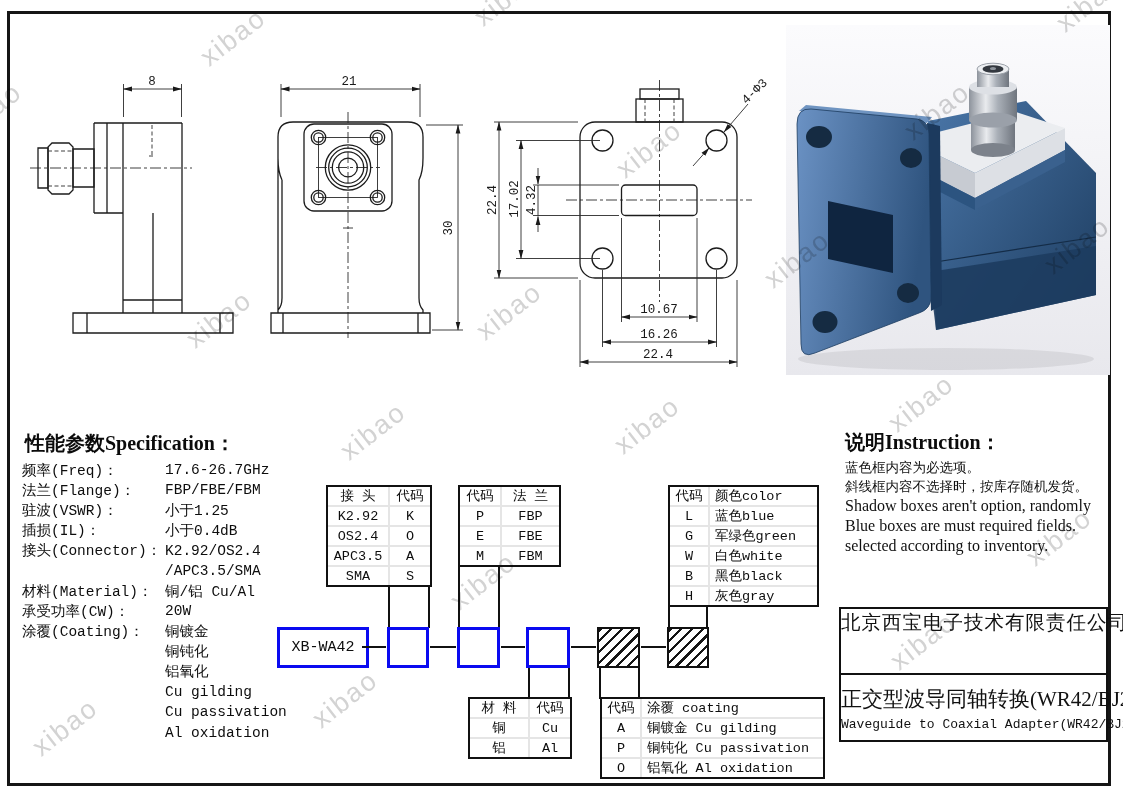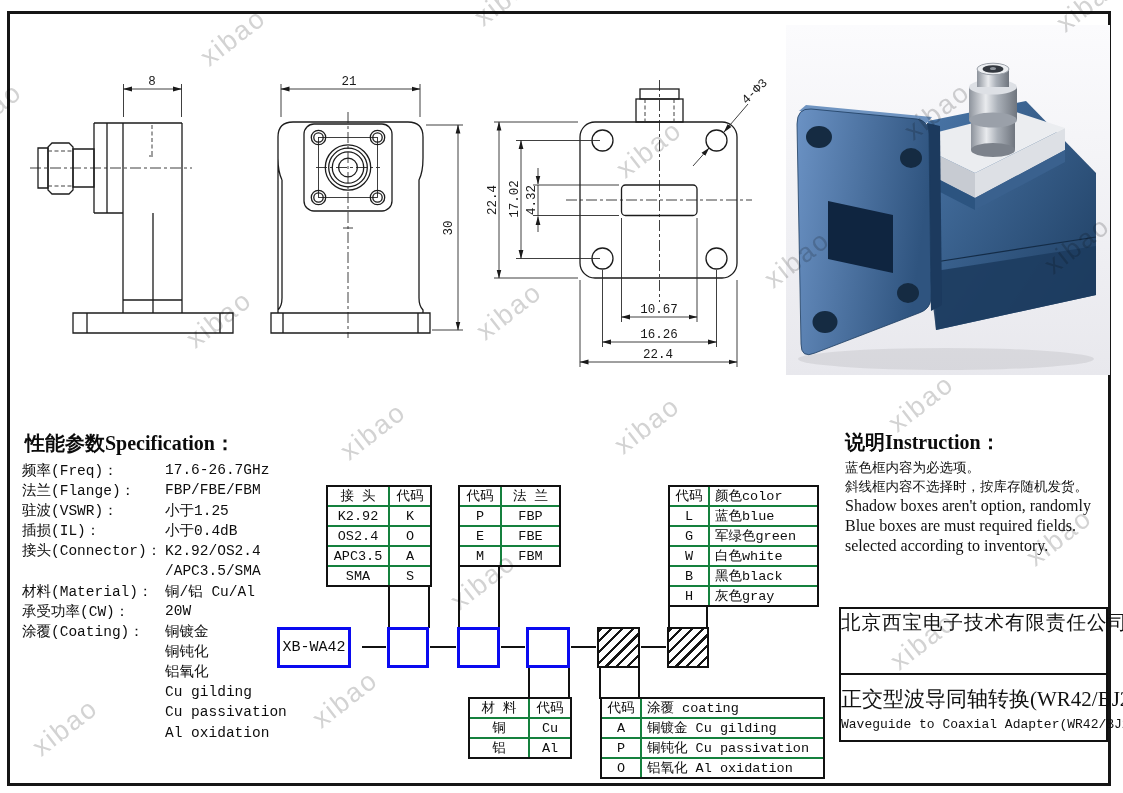--- a/index.html
+++ b/index.html
@@ -2,21 +2,21 @@
 <html style="--blue: #0b0bf0;"><head>
 <meta charset="utf-8">
 <style>
   html,body{margin:0;padding:0;background:#fff}
   .page{position:relative;width:1123px;height:793px;background:#fff;overflow:hidden;color:#111;
         font-family:"Liberation Serif",serif}
   .frame{position:absolute;left:7px;top:11px;width:1104px;height:775px;border:3px solid #161616;box-sizing:border-box}
   .abs{position:absolute}
   .title{position:absolute;font-weight:bold;font-size:20px;white-space:nowrap;color:#0b0b0b}
   
-  .sel-table{position:absolute;display:grid;gap:2px;background:#15803d;border:2px solid #111;grid-auto-rows:18px}
+  .sel-table{position:absolute;display:grid;gap:2px;background:#e5e5e5;border:2px solid #111;grid-auto-rows:18px}
   .sel-table .cell{background:#fff;display:flex;align-items:center;justify-content:center;
         font:13.5px "Liberation Mono",monospace;white-space:pre;color:#0d0d0d}
   .lv .cell:nth-child(even){justify-content:flex-start;padding-left:5px}
   
   .spec-grid{position:absolute;display:grid;grid-template-columns:143px auto;grid-auto-rows:20.2px}
   .spec-grid .cell{display:flex;align-items:center;font:14.5px "Liberation Mono",monospace;white-space:pre;color:#0d0d0d}
   .stem{position:absolute;border-left:2px solid #111;border-right:2px solid #111;box-sizing:border-box}
   .bluebox{position:absolute;top:627px;height:41px;border:3px solid var(--blue,#0b0bf0);box-sizing:border-box;background:#fff}
   .modelbox{display:flex;align-items:center;justify-content:center;font:15px "Liberation Mono",monospace;color:#0d0d0d}
   .hatchbox{position:absolute;top:627px;height:41px;border:2px solid #111;box-sizing:border-box;
@@ -296,21 +296,21 @@
       <div class="cell">O</div>
       <div class="cell">铝氧化 Al oxidation</div>
     </div>
 
   <div class="stem" style="left:388px;top:585px;width:42px;height:43px"></div>
   <div class="stem" style="left:458px;top:565px;width:42px;height:63px"></div>
   <div class="stem" style="left:528px;top:666px;width:42px;height:33px"></div>
   <div class="stem" style="left:599px;top:666px;width:41px;height:33px"></div>
   <div class="stem" style="left:668px;top:605px;width:40px;height:23px"></div>
 
-  <div class="bluebox modelbox" style="left:277px;width:74px">XB-WA42</div>
+  <div class="bluebox modelbox" style="left:277px;width:92px">XB-WA42</div>
   <div class="dash" style="left:362px;width:24px"></div>
   <div class="bluebox" style="left:387px;width:42px"></div>
   <div class="dash" style="left:430px;width:26px"></div>
   <div class="bluebox" style="left:457px;width:43px"></div>
   <div class="dash" style="left:501px;width:24px"></div>
   <div class="bluebox" style="left:526px;width:44px"></div>
   <div class="dash" style="left:571px;width:25px"></div>
   <div class="hatchbox" style="left:597px;width:43px"></div>
   <div class="dash" style="left:641px;width:25px"></div>
   <div class="hatchbox" style="left:667px;width:42px"></div>

